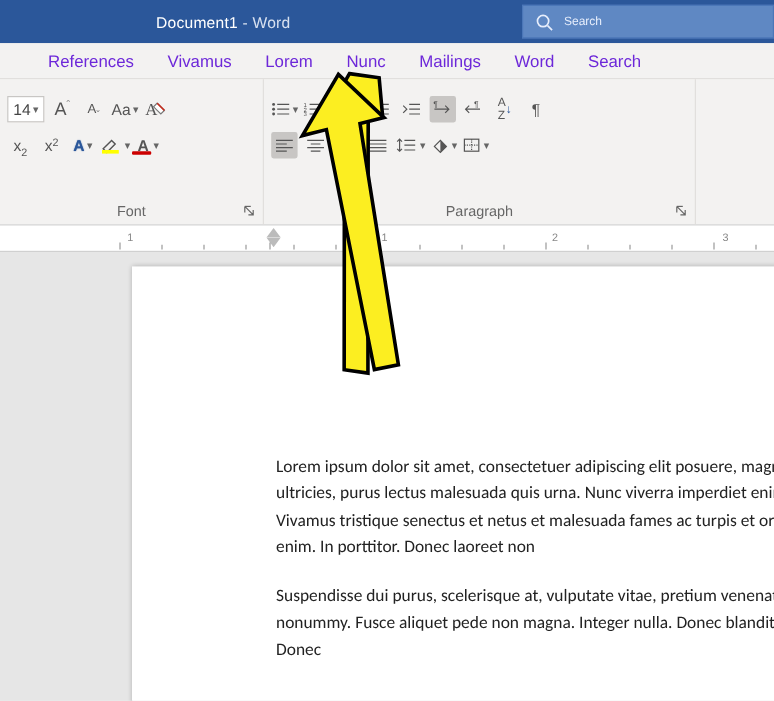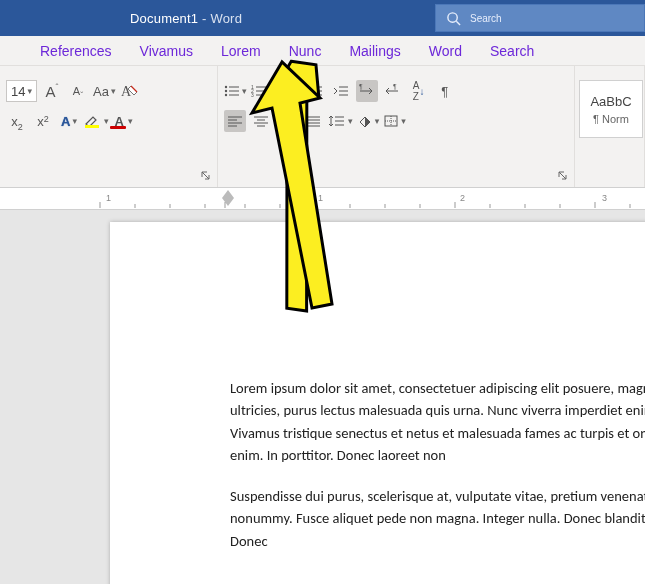--- a/index.html
+++ b/index.html
@@ -251,20 +251,21 @@
             </svg>
           </span>
           <span class="dd">▾</span>
       </span>
       <span class="btn">
         <span><span class="i" style="font-weight:bold">A</span><br></span>
         <span class="underline-bar" style="background:#c00;margin-left:-12px;margin-top:12px;position:absolute;"></span>
         <span class="dd" style="margin-left:4px">▾</span>
       </span>
     </div>
+    <div class="group-label">Font</div>
     <span class="launch">
       <svg width="10" height="10">
           <path d="M1 1 H6 M1 1 V6 M1 1 L8 8 M8 4 V8 H4" fill="none" stroke="#666" stroke-width="1"></path>
         </svg>
     </span>
   </div>
 
   <div class="group para-group">
     <div class="row">
       <span class="btn">
@@ -413,33 +414,28 @@
           <span>
             <svg width="16" height="14">
               <rect x="2" y="2" width="12" height="10" fill="none" stroke="#555"></rect>
               <line x1="2" y1="7" x2="14" y2="7" stroke="#555" stroke-dasharray="1 1"></line>
               <line x1="8" y1="2" x2="8" y2="12" stroke="#555" stroke-dasharray="1 1"></line>
             </svg>
           </span>
           <span class="dd">▾</span>
         </span>
     </div>
+    <div class="group-label">Paragraph</div>
     <span class="launch">
       <svg width="10" height="10">
           <path d="M1 1 H6 M1 1 V6 M1 1 L8 8 M8 4 V8 H4" fill="none" stroke="#666" stroke-width="1"></path>
         </svg>
     </span>
   </div>
 
-  <div class="group styles-group">
-    <div class="style-tile">
-      <span>AaBbC</span>
-      <span class="lab">¶ Norm</span>
-    </div>
-  </div>
 
 </div>
 
 <div class="ruler">
   <span class="indent-marker"></span>
   <span class="indent-marker2"></span>
   <span style="position:absolute;left:106px;top:5px">1</span>
   <span style="position:absolute;left:318px;top:5px">1</span>
   <span style="position:absolute;left:460px;top:5px">2</span>
   <span style="position:absolute;left:602px;top:5px">3</span>

